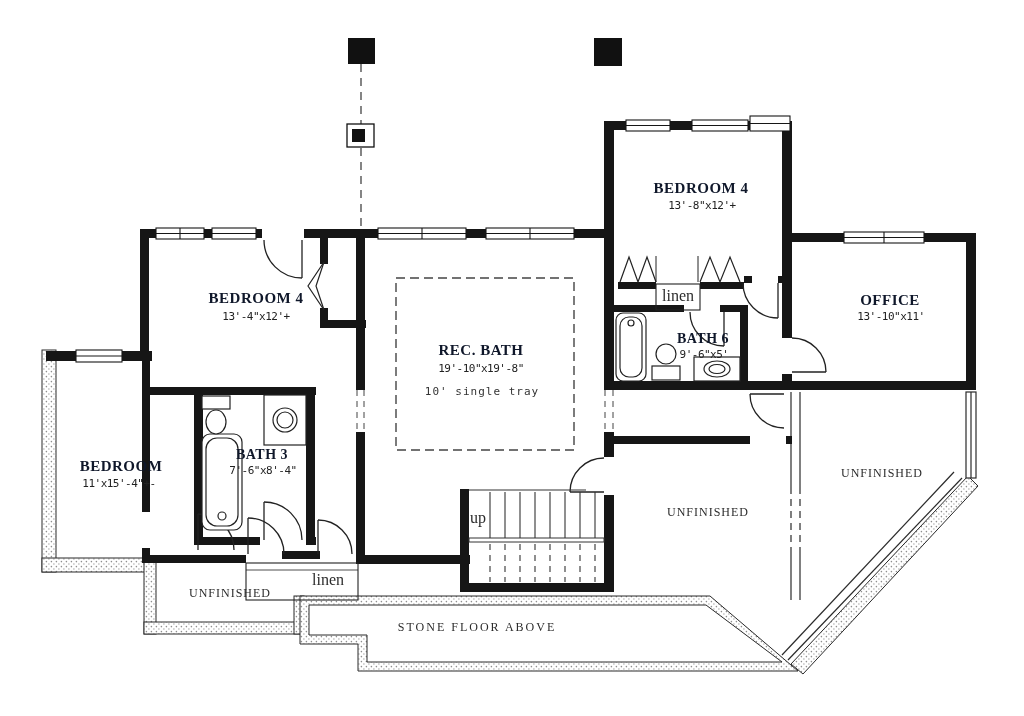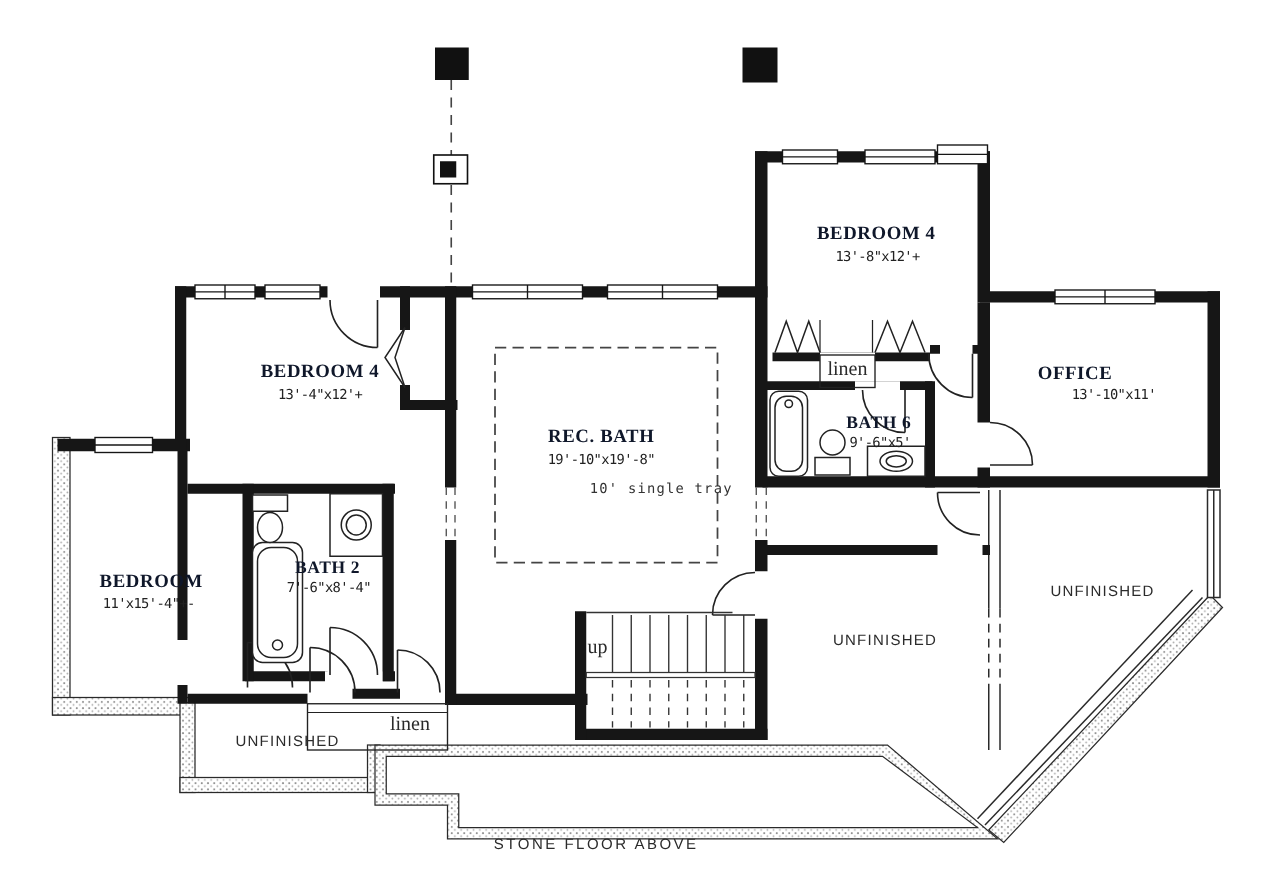--- a/index.html
+++ b/index.html
@@ -4,22 +4,22 @@
 <style>
   html,body{margin:0;padding:0;background:#fff;}
   #plan{position:relative;width:1024px;height:716px;background:#ffffff;overflow:hidden;
         font-family:"DejaVu Sans Mono", monospace;color:#1a1a1a;}
   #plan svg{position:absolute;left:0;top:0;}
   .lbl{position:absolute;transform:translate(-50%,-50%);white-space:nowrap;text-align:center;}
   .room-title{font-family:"Liberation Serif", serif;font-weight:bold;font-size:15px;
               letter-spacing:.5px;color:#0f172a;text-underline-offset:3px;}
   .room-title.small{font-size:14px;}
   .room-dims{font-family:"DejaVu Sans Mono", monospace;font-size:11px;color:#222;letter-spacing:-0.5px;}
-  .room-note{font-family:"DejaVu Sans Mono", monospace;font-size:11px;color:#333;letter-spacing:1px;margin-left:47px;}
-  .area-lbl{font-family:Liberation Sans, sans-serif;font-size:12px;color:#2b2b2b;letter-spacing:1px;}
+  .room-note{font-family:"DejaVu Sans Mono", monospace;font-size:11px;color:#333;letter-spacing:1px;}
+  .area-lbl{font-family:Liberation Serif, serif;font-size:12px;color:#2b2b2b;letter-spacing:1px;}
   .tiny-lbl{font-family:Liberation Serif, serif;font-size:16px;color:#2b2b2b;}
 </style>
 </head>
 <body>
 
 <div id="plan">
 <svg width="1024" height="716" viewBox="0 0 1024 716">
   <defs>
     <pattern id="dots" width="5" height="5" patternUnits="userSpaceOnUse">
       <rect width="5" height="5" fill="#ffffff"></rect>
@@ -264,32 +264,32 @@
   <div class="lbl room-title" style="left:256px;top:298px;">BEDROOM 4</div>
   <div class="lbl room-dims" style="left:256px;top:316px;">13'-4"x12'+</div>
 
   <div class="lbl room-title" style="left:481px;top:350px;">REC. BATH</div>
   <div class="lbl room-dims" style="left:481px;top:368px;">19'-10"x19'-8"</div>
   <div class="lbl room-note" style="left:482px;top:391px;">10' single tray</div>
 
   <div class="lbl room-title" style="left:701px;top:188px;">BEDROOM 4</div>
   <div class="lbl room-dims" style="left:702px;top:205px;">13'-8"x12'+</div>
 
-  <div class="lbl room-title" style="left:860px;top:300px;text-align:center;">OFFICE</div>
+  <div class="lbl room-title" style="left:890px;top:300px;text-align:center;">OFFICE</div>
   <div class="lbl room-dims" style="left:891px;top:316px;">13'-10"x11'</div>
 
   <div class="lbl room-title small" style="left:703px;top:339px;">BATH 6</div>
   <div class="lbl room-dims" style="left:704px;top:354px;">9'-6"x5'</div>
 
   <div class="lbl room-title" style="left:121px;top:466px;">BEDROOM</div>
   <div class="lbl room-dims" style="left:119px;top:483px;">11'x15'-4"+-</div>
 
-  <div class="lbl room-title small" style="left:262px;top:455px;">BATH 2</div>
+  <div class="lbl room-title small" style="left:262px;top:455px;">BATH 3</div>
   <div class="lbl room-dims" style="left:263px;top:470px;">7'-6"x8'-4"</div>
 
   <div class="lbl area-lbl" style="left:230px;top:593px;">UNFINISHED</div>
   <div class="lbl area-lbl" style="left:708px;top:512px;">UNFINISHED</div>
   <div class="lbl area-lbl" style="left:882px;top:473px;">UNFINISHED</div>
-  <div class="lbl area-lbl" style="left:477px;top:627px;letter-spacing:2px;margin-top:48px;">STONE FLOOR ABOVE</div>
+  <div class="lbl area-lbl" style="left:477px;top:627px;letter-spacing:2px;">STONE FLOOR ABOVE</div>
   <div class="lbl tiny-lbl" style="left:678px;top:296px;">linen</div>
   <div class="lbl tiny-lbl" style="left:328px;top:580px;">linen</div>
   <div class="lbl tiny-lbl" style="left:478px;top:518px;">up</div>
 </div>
 
 </body></html>

